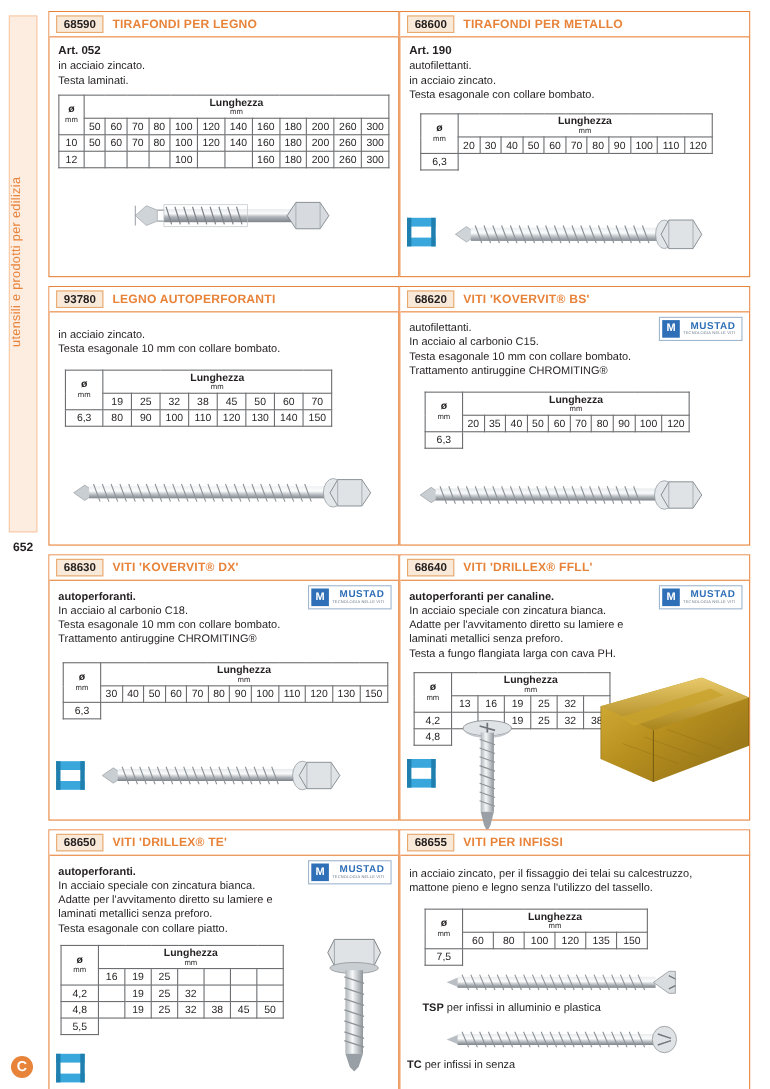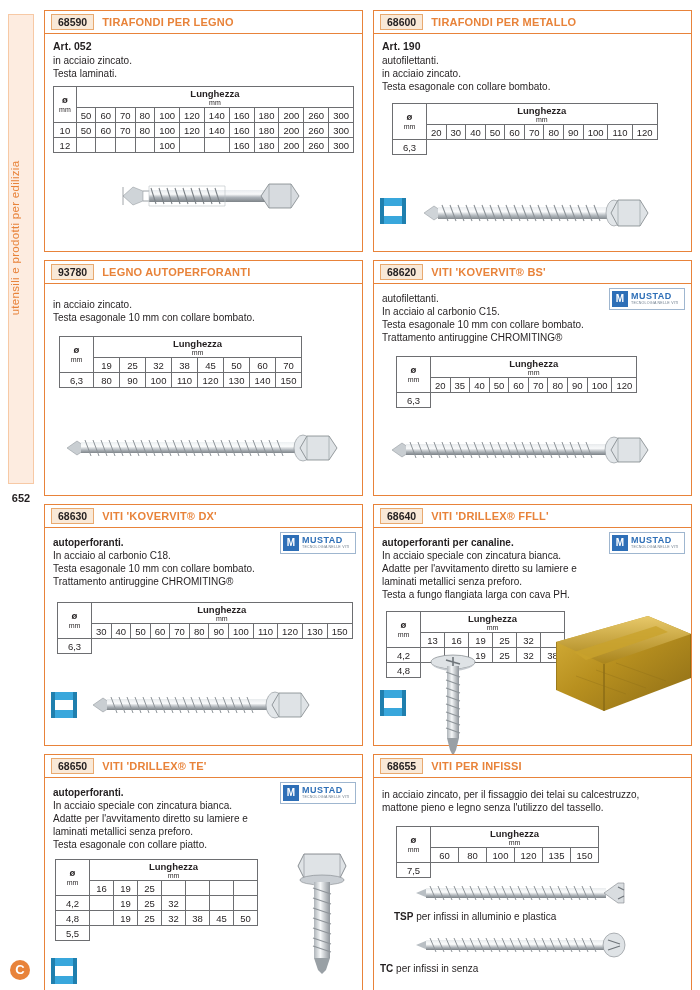--- a/index.html
+++ b/index.html
@@ -32,21 +32,21 @@
   }
   .logo-c {
     position:absolute; left:10px; bottom:10px;
     width:20px; height:20px; border-radius:50%;
     background:#e8833a; color:#fff; font-size:13px; font-weight:bold;
     line-height:20px; text-align:center;
   }
 
   
   .sheet { position:absolute; left:44px; top:10px; width:648px; }
-  .row { display:flex; gap:10px; margin-bottom:8px; }
+  .row { display:flex; margin-bottom:8px; }
   .card {
     width:319px; border:1px solid #e8833a; position:relative; background:#fff;
   }
   .card.h1 { height:242px; }
   .card.h2 { height:236px; }
   .card.h3 { height:242px; }
   .card.h4 { height:268px; }
 
   .card-head {
     display:flex; align-items:center; gap:8px;
@@ -70,21 +70,21 @@
     position:absolute; right:6px; top:4px; width:76px; height:22px;
     border:1px solid #9fb6cf; background:#fff;
     display:flex; align-items:center; padding:1px 2px;
   }
   .mustad .mk {
     width:16px; height:16px; background:#2e6fb7;
     display:flex; align-items:center; justify-content:center;
     color:#fff; font-size:10px; font-weight:bold; line-height:1;
   }
   .mustad .mt { margin-left:3px; line-height:1.05; }
-  .mustad .m1 { font-size:9px; font-weight:bold; color:#2e6fb7; letter-spacing:.5px; }
+  .mustad .m1 { font-size:9px; font-weight:bold; color:#2e6fb7; letter-spacing:.5px;text-align:right; }
   .mustad .m2 { font-size:3.6px; color:#6a7a8a; letter-spacing:.2px; }
 
   
   table.spec {
     border-collapse:collapse; font-size:9.5px; margin-top:6px;
   }
   table.spec td, table.spec th {
     border:1px solid #6d6e71; padding:1px 4px; text-align:center;
     font-weight:normal; height:15px; white-space:nowrap;
   }

